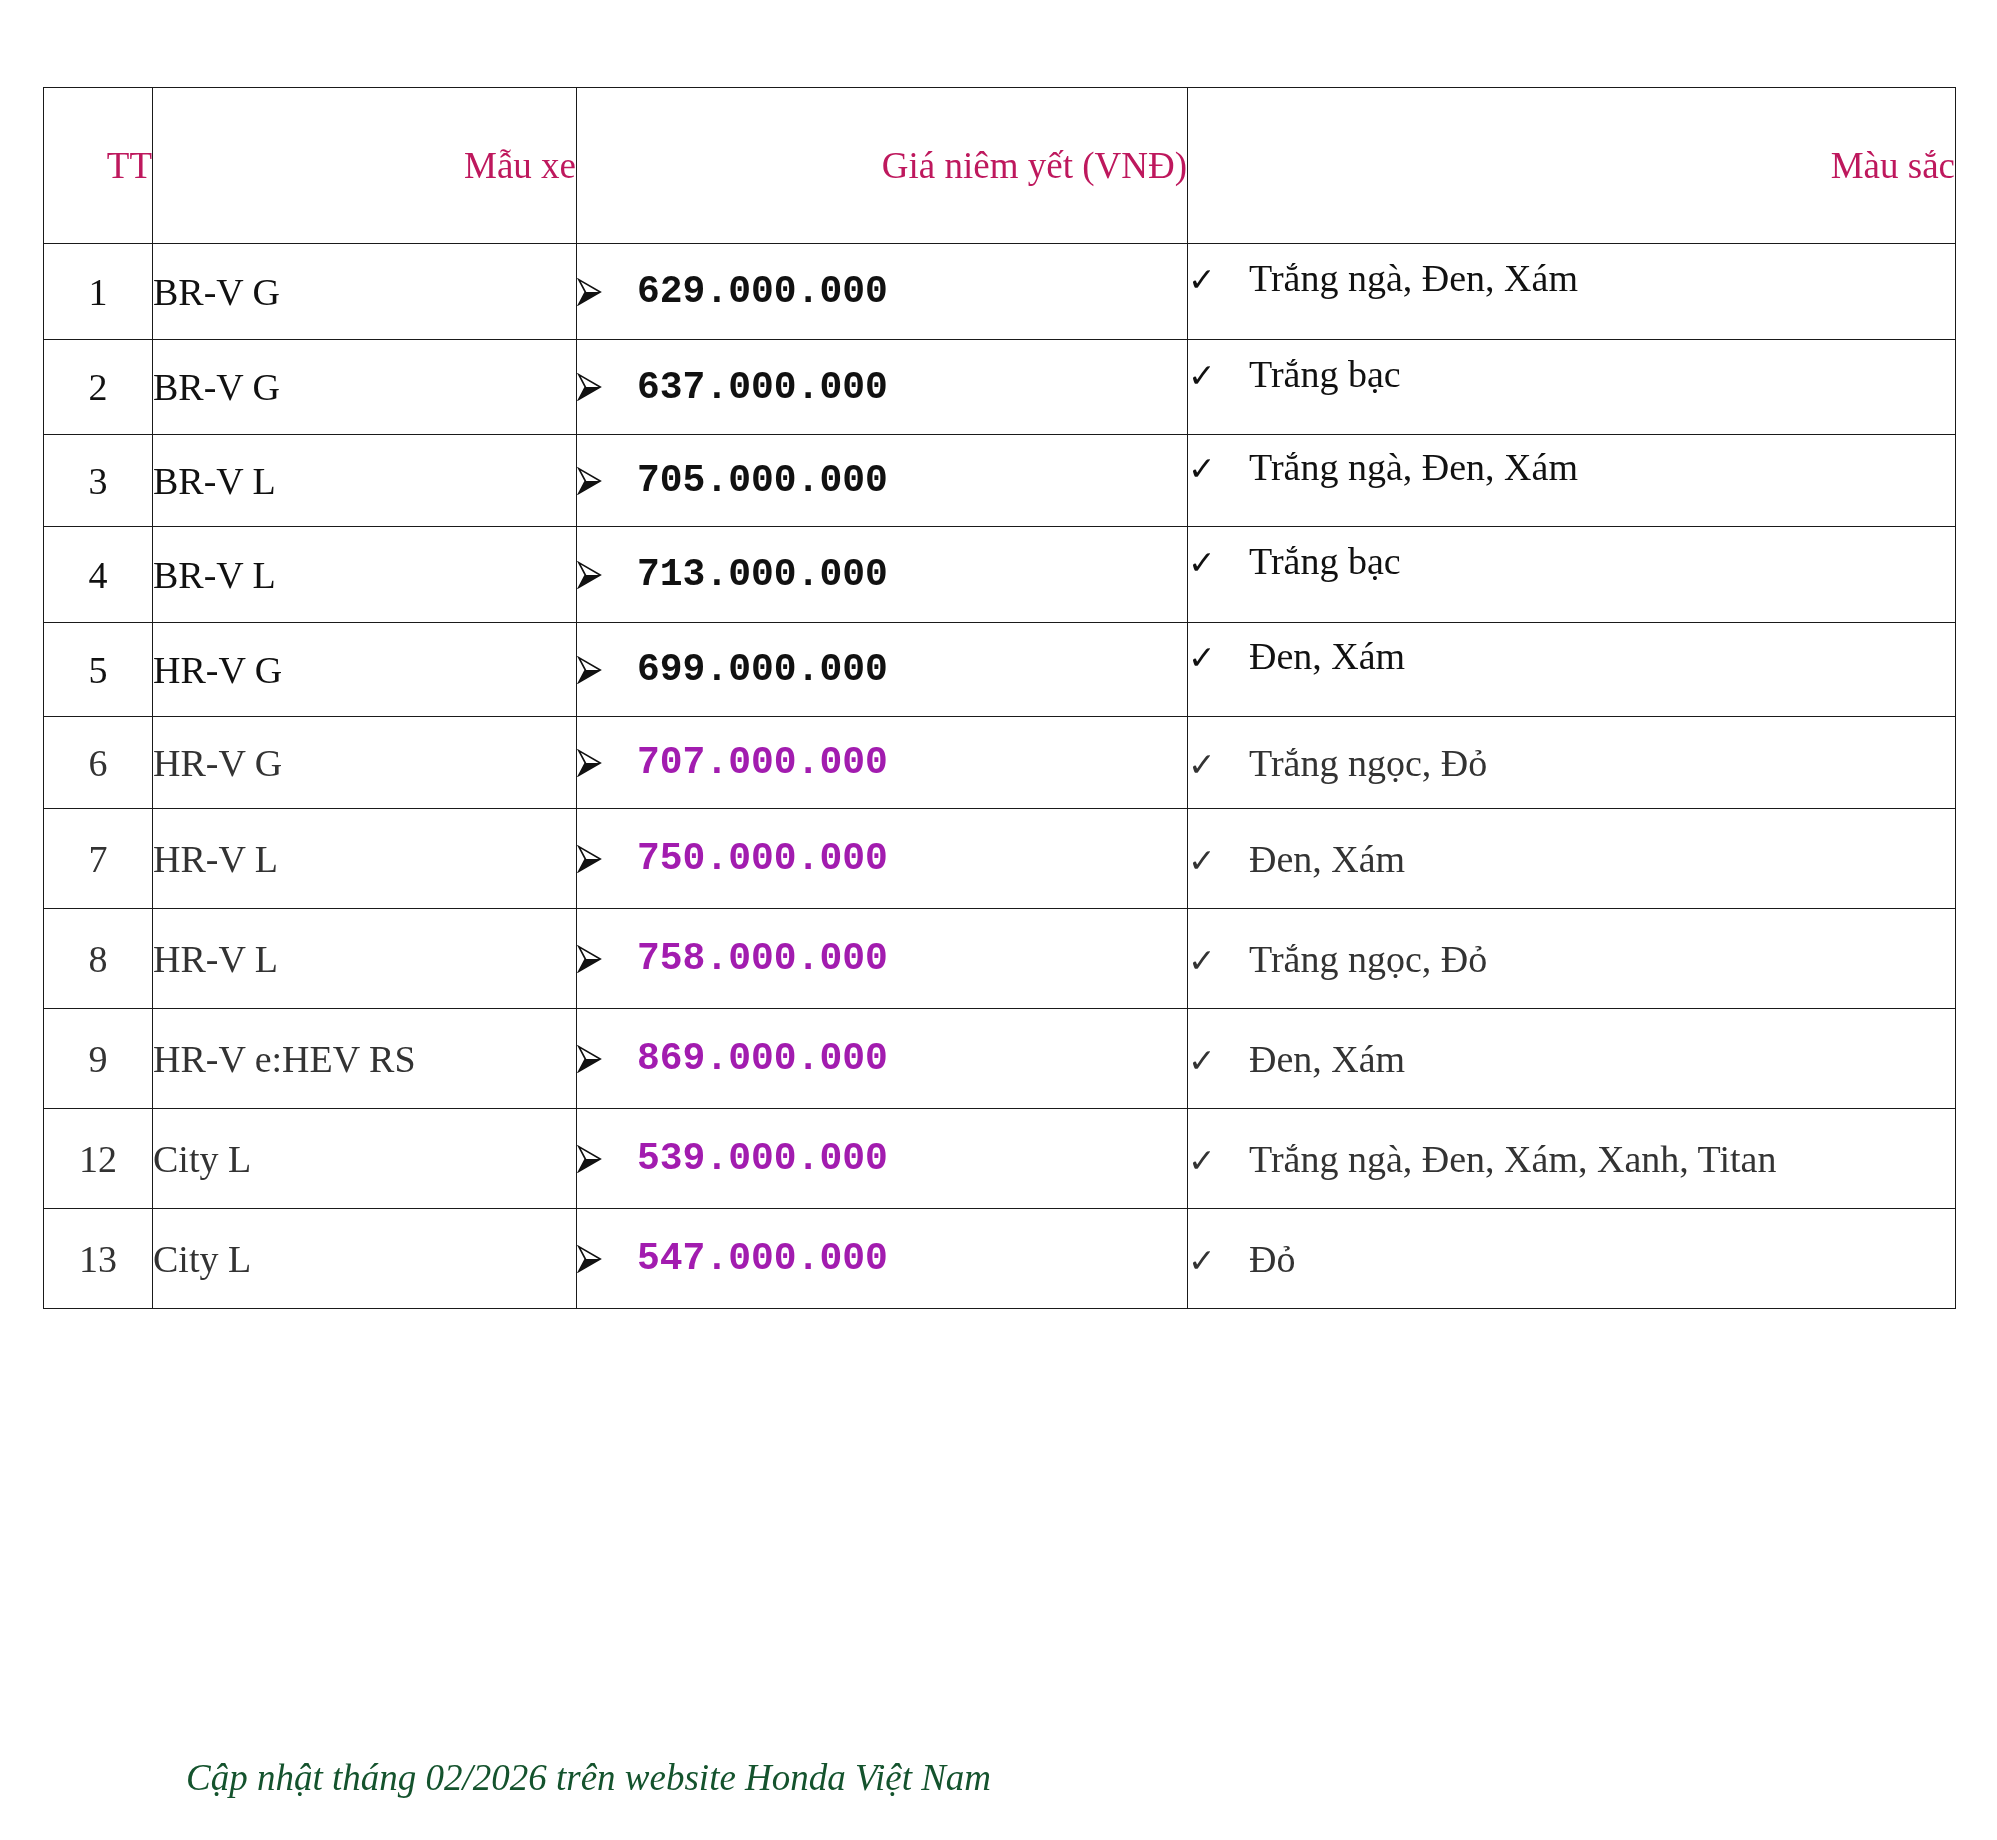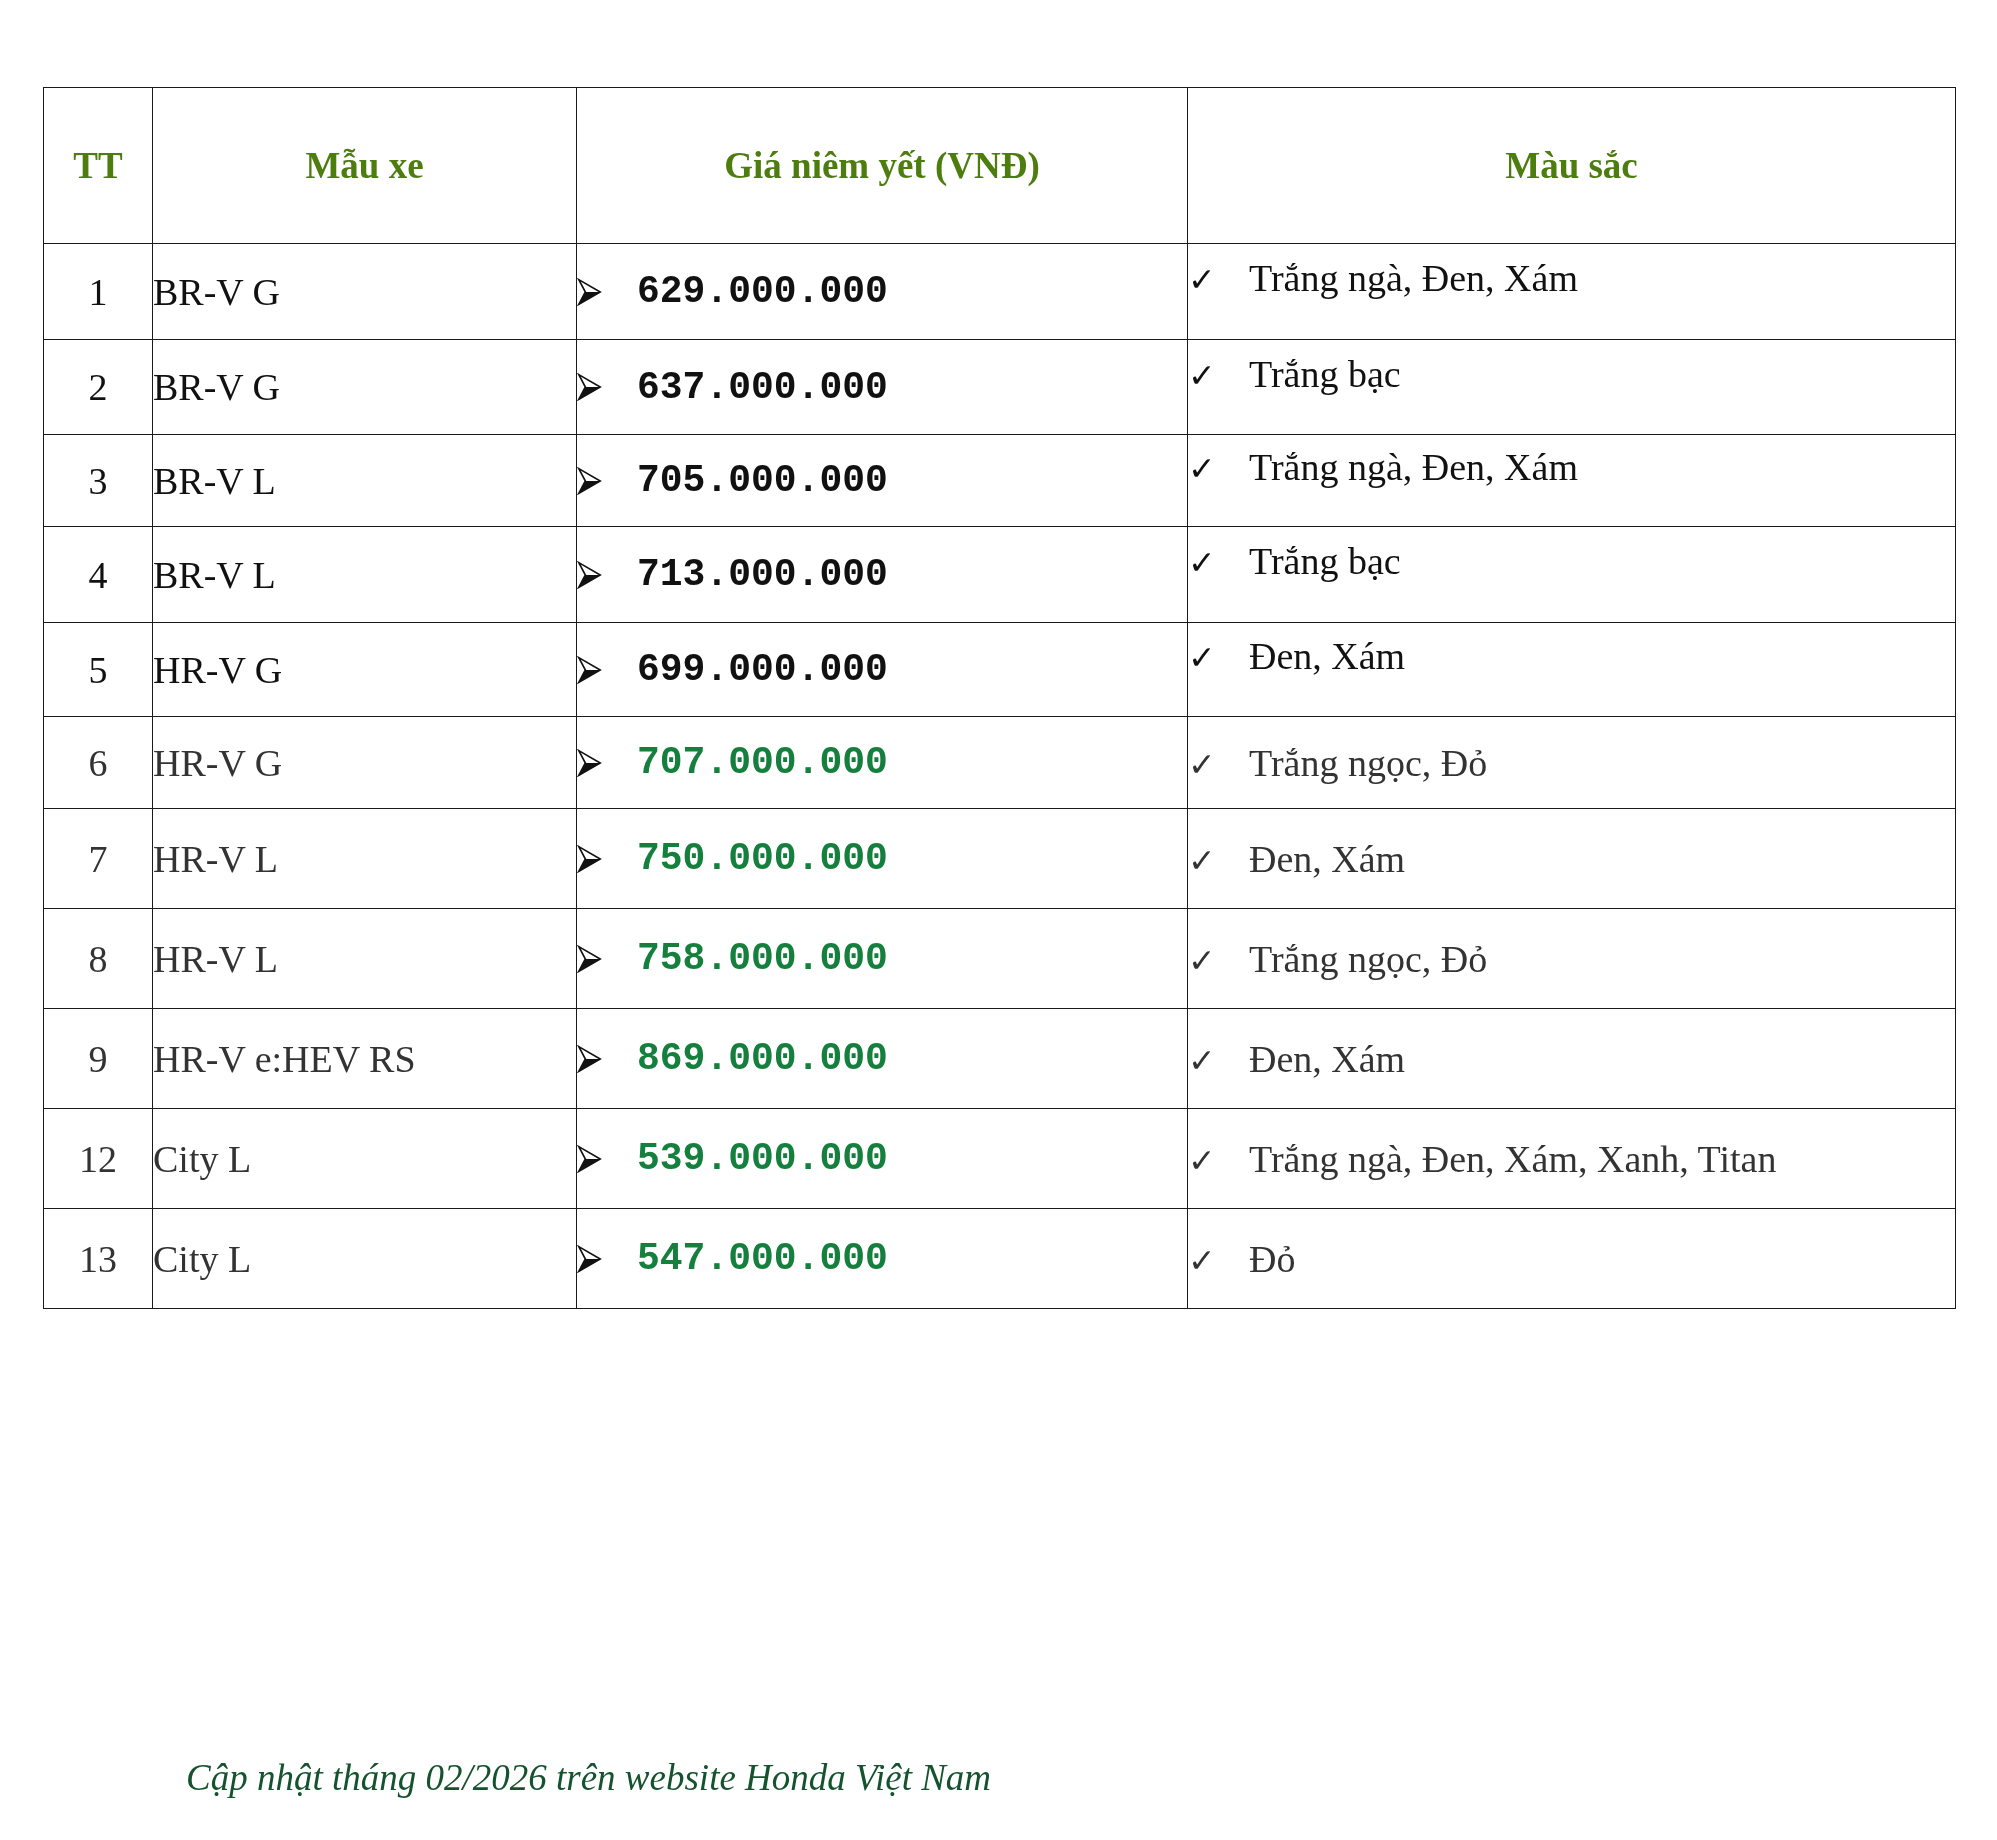--- a/index.html
+++ b/index.html
@@ -1,33 +1,33 @@
 <!DOCTYPE html>
 <html style="font-size:13.3px"><head>
 <meta charset="utf-8">
 <style>
   html, body { margin:0; padding:0; background:#ffffff; }
   body { width:1997px; height:1841px; position:relative; overflow:hidden;
          font-family:"Liberation Serif", "DejaVu Serif", serif; color:#111; }
   table.price { position:absolute; left:43px; top:87px; width:1911px;
                 border-collapse:collapse; table-layout:fixed; }
   table.price th, table.price td { border:1.7px solid #1a1a1a; padding:0; vertical-align:middle; }
-  table.price th { height:155px; font-size:37px; font-weight:bold; text-align:center; color:#4d7c0f; }
+  table.price th { height:155px; font-size:37px; font-weight:normal; text-align:right; color:#be185d; }
   table.price td { font-size:38px; }
   col.c-tt { width:109px; } col.c-model { width:424px; } col.c-price { width:611px; } col.c-color { width:768px; }
   td.tt { text-align:center; }
   td.model { padding-left:20px; }
   td.price-cell { padding-left:85px; font-weight:bold;font-family:Liberation Mono, monospace; }
   .arrow { display:inline-block; width:25px; font-size:28px; margin-right:35px; vertical-align:middle; }
   .arrow svg { display:block; }
   td.color { padding-left:66px; }
   .check { display:inline-block; width:33px; margin-right:28px; font-size:33px; }
   .row-dark td { color:#111; }
   .row-grey td.color, .row-grey td.model, .row-grey td.tt { color:#333; }
-  .row-grey td.price-cell { color:#15803d; }
+  .row-grey td.price-cell { color:#a21caf; }
   .up td.color .cwrap { position:relative; top:-13.3px; }
   .footer { position:absolute; left:186px; top:1756px; font-size:37px; font-style:italic; color:#14532d; }
 </style>
 </head>
 <body>
 
 <table class="price">
   <colgroup>
       <col class="c-tt">
       <col class="c-model">

